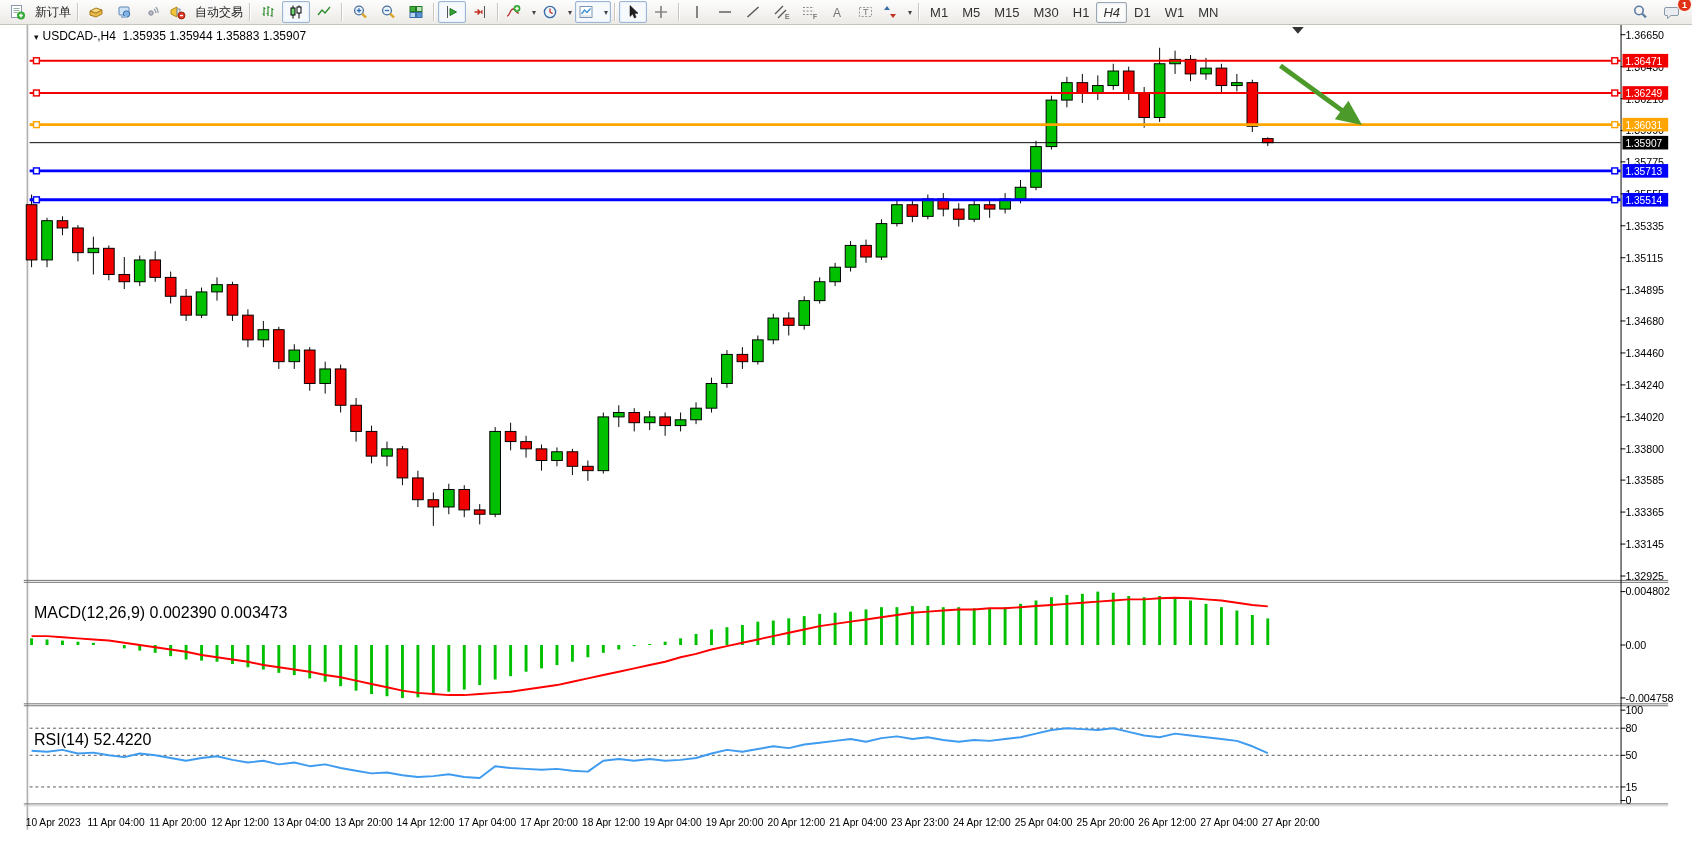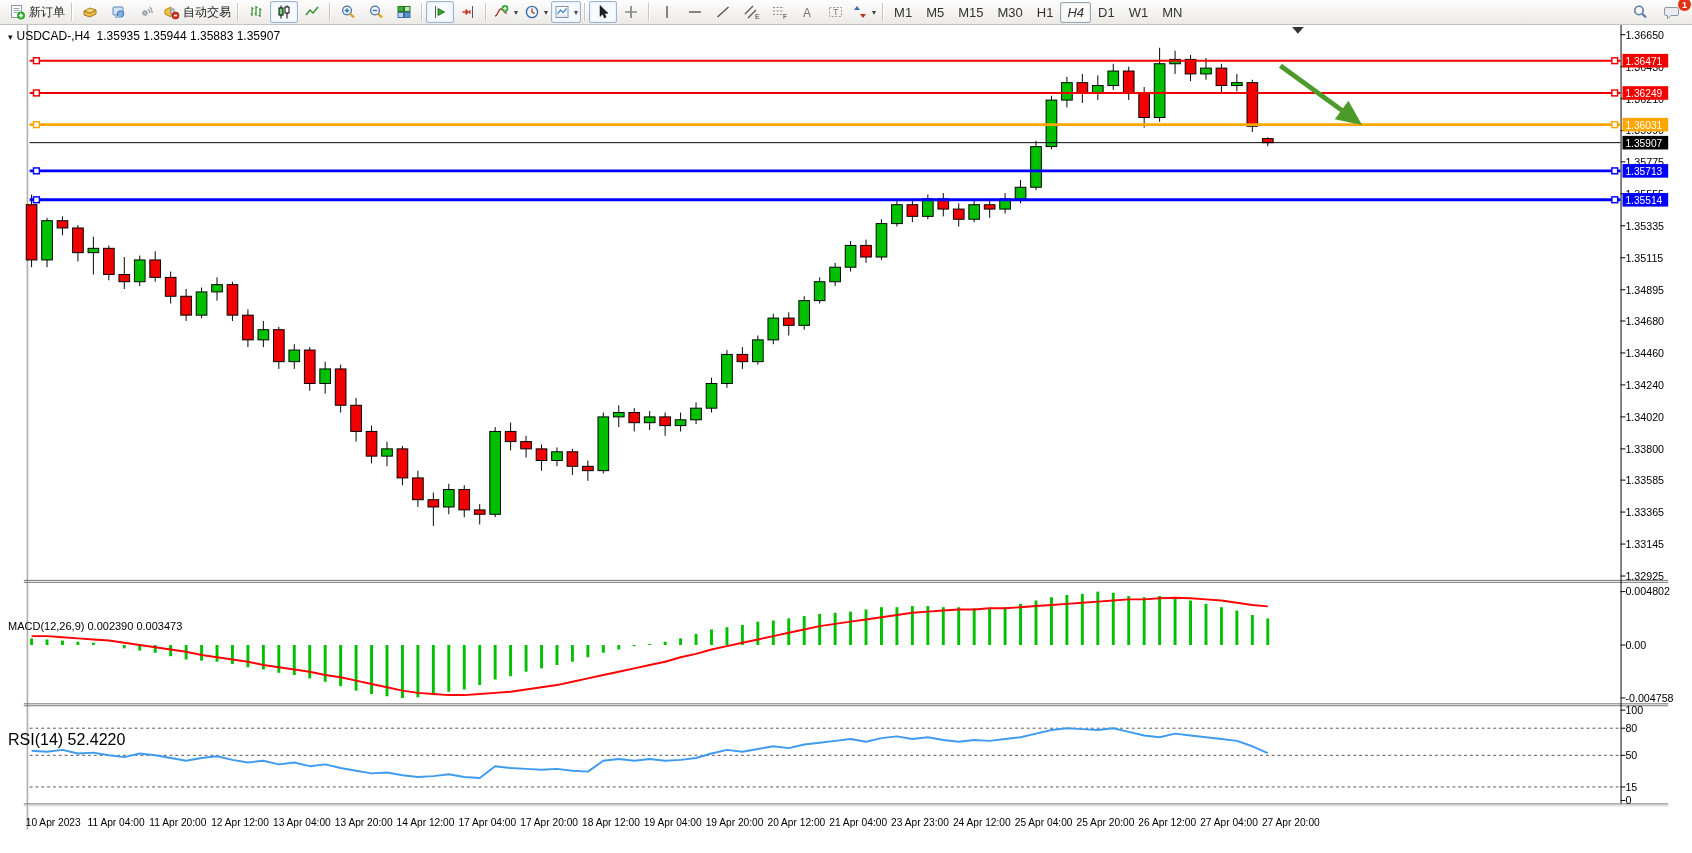--- a/index.html
+++ b/index.html
@@ -4,37 +4,37 @@
 <style>
   html,body{margin:0;padding:0;background:#fff;width:1692px;height:853px;overflow:hidden;
     font-family:"Liberation Sans","DejaVu Sans",sans-serif;-webkit-font-smoothing:antialiased;}
   #app{position:relative;width:1692px;height:853px;}
   
   #toolbar{position:absolute;left:0;top:0;width:1692px;height:24px;
     background:linear-gradient(#fdfdfd,#eceae6);border-bottom:1px solid #c6c3bd;
     display:flex;align-items:center;font-size:12px;color:#222;z-index:5;}
   .tsep{width:1px;height:18px;background:#c9c6c0;border-right:1px solid #fff;margin:0 3px;flex:0 0 auto;}
   .tbtn{height:20px;min-width:22px;display:flex;align-items:center;justify-content:center;
-    gap:3px;padding:0 2px;border:1px solid transparent;border-radius:2px;flex:0 0 auto;}
+    gap:9px;padding:0 2px;border:1px solid transparent;border-radius:2px;flex:0 0 auto;}
   .tbtn.sel{background:#f6fafe;border-color:#9ab6d4;box-shadow:inset 0 0 2px #cdd9e6;}
   .tbtn svg{display:block;}
   .tlabel{font-size:12px;white-space:nowrap;}
   .caret{font-size:8px;color:#444;margin-left:1px;}
   .tf{font-size:13px;color:#333;padding:2px 6px;border:1px solid transparent;border-radius:2px;flex:0 0 auto;}
   .tf.sel{background:#fbfbfa;border-color:#9aa7b4;box-shadow:inset 0 0 2px #c8cdd2;font-style:italic;}
   #tb-right{margin-left:auto;display:flex;align-items:center;margin-right:6px;}
   #chat-badge{position:absolute;top:-5px;right:-7px;background:#e03214;color:#fff;font-size:9px;
     min-width:13px;height:13px;border-radius:8px;display:flex;align-items:center;justify-content:center;
     border:1px solid #fff;font-weight:bold;}
   
   #chart-wrap{position:absolute;left:0;top:24px;width:1692px;height:829px;background:#fff;}
   #chart-svg{position:absolute;left:0;top:0;}
-  .overlay{position:absolute;z-index:3;color:#000;white-space:nowrap;}
+  .overlay{position:absolute;z-index:3;color:#000;white-space:nowrap;margin-left:26px;}
   #chart-title{left:8px;top:5px;font-size:12px;}
-  #macd-label{left:8px;top:596px;font-size:11px;}
+  #macd-label{left:8px;top:580px;font-size:16px;}
   #rsi-label{left:8px;top:707px;font-size:16px;}
   .tri{font-size:9px;margin-right:4px;color:#111;}
 </style>
 </head>
 <body>
 <div id="app">
 
 <div id="toolbar">
   <div class="tbtn" style="margin-left:6px">
     <svg width="17" height="16" viewBox="0 0 17 16">

